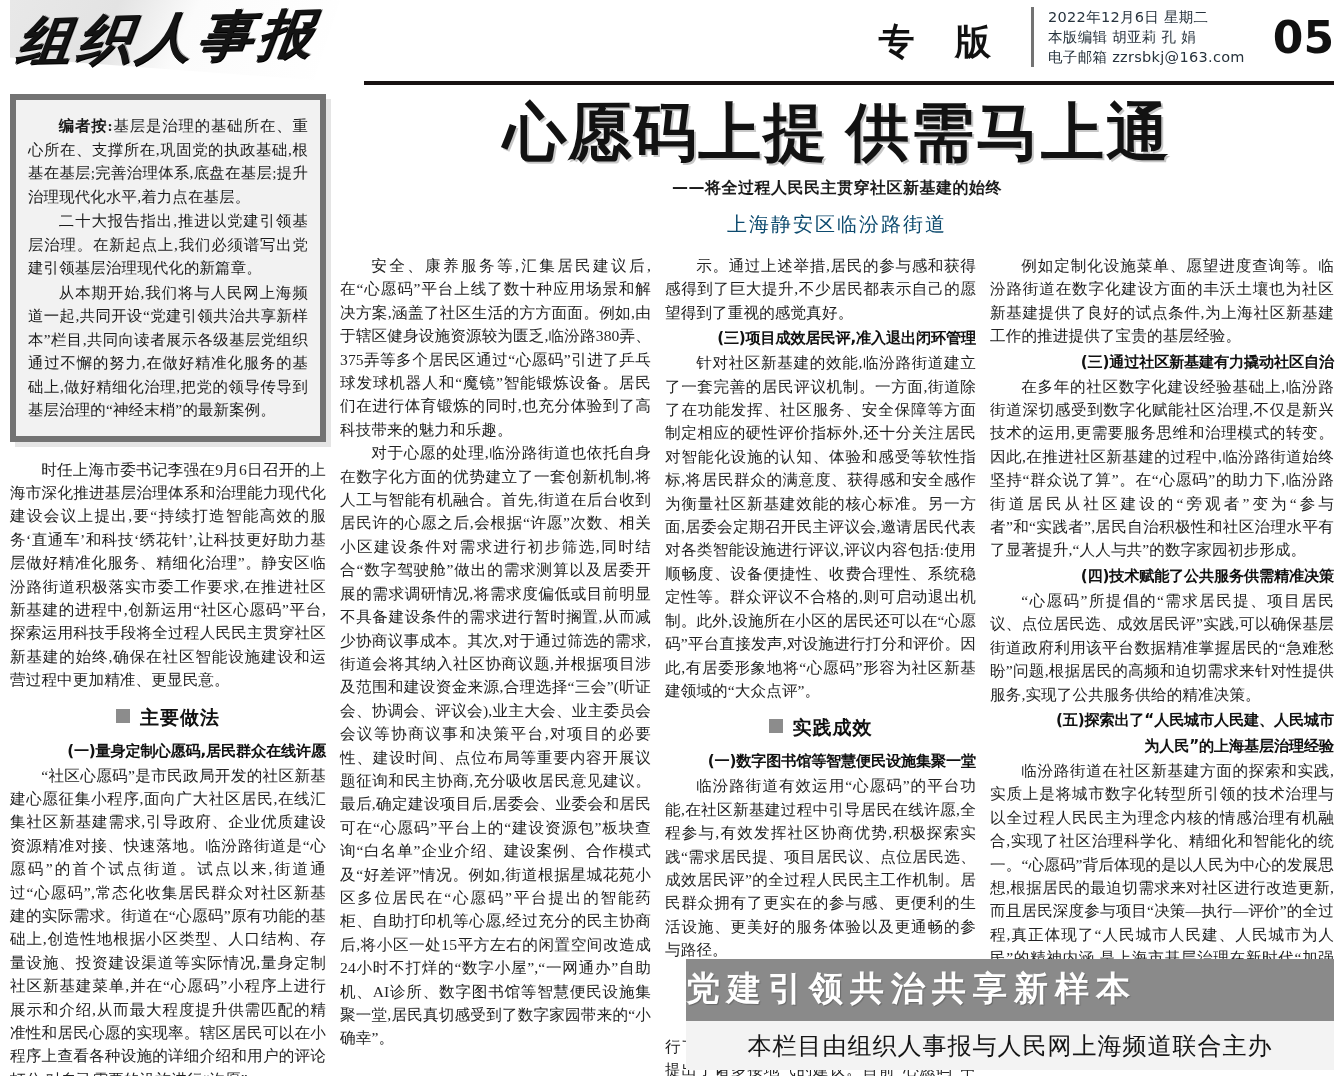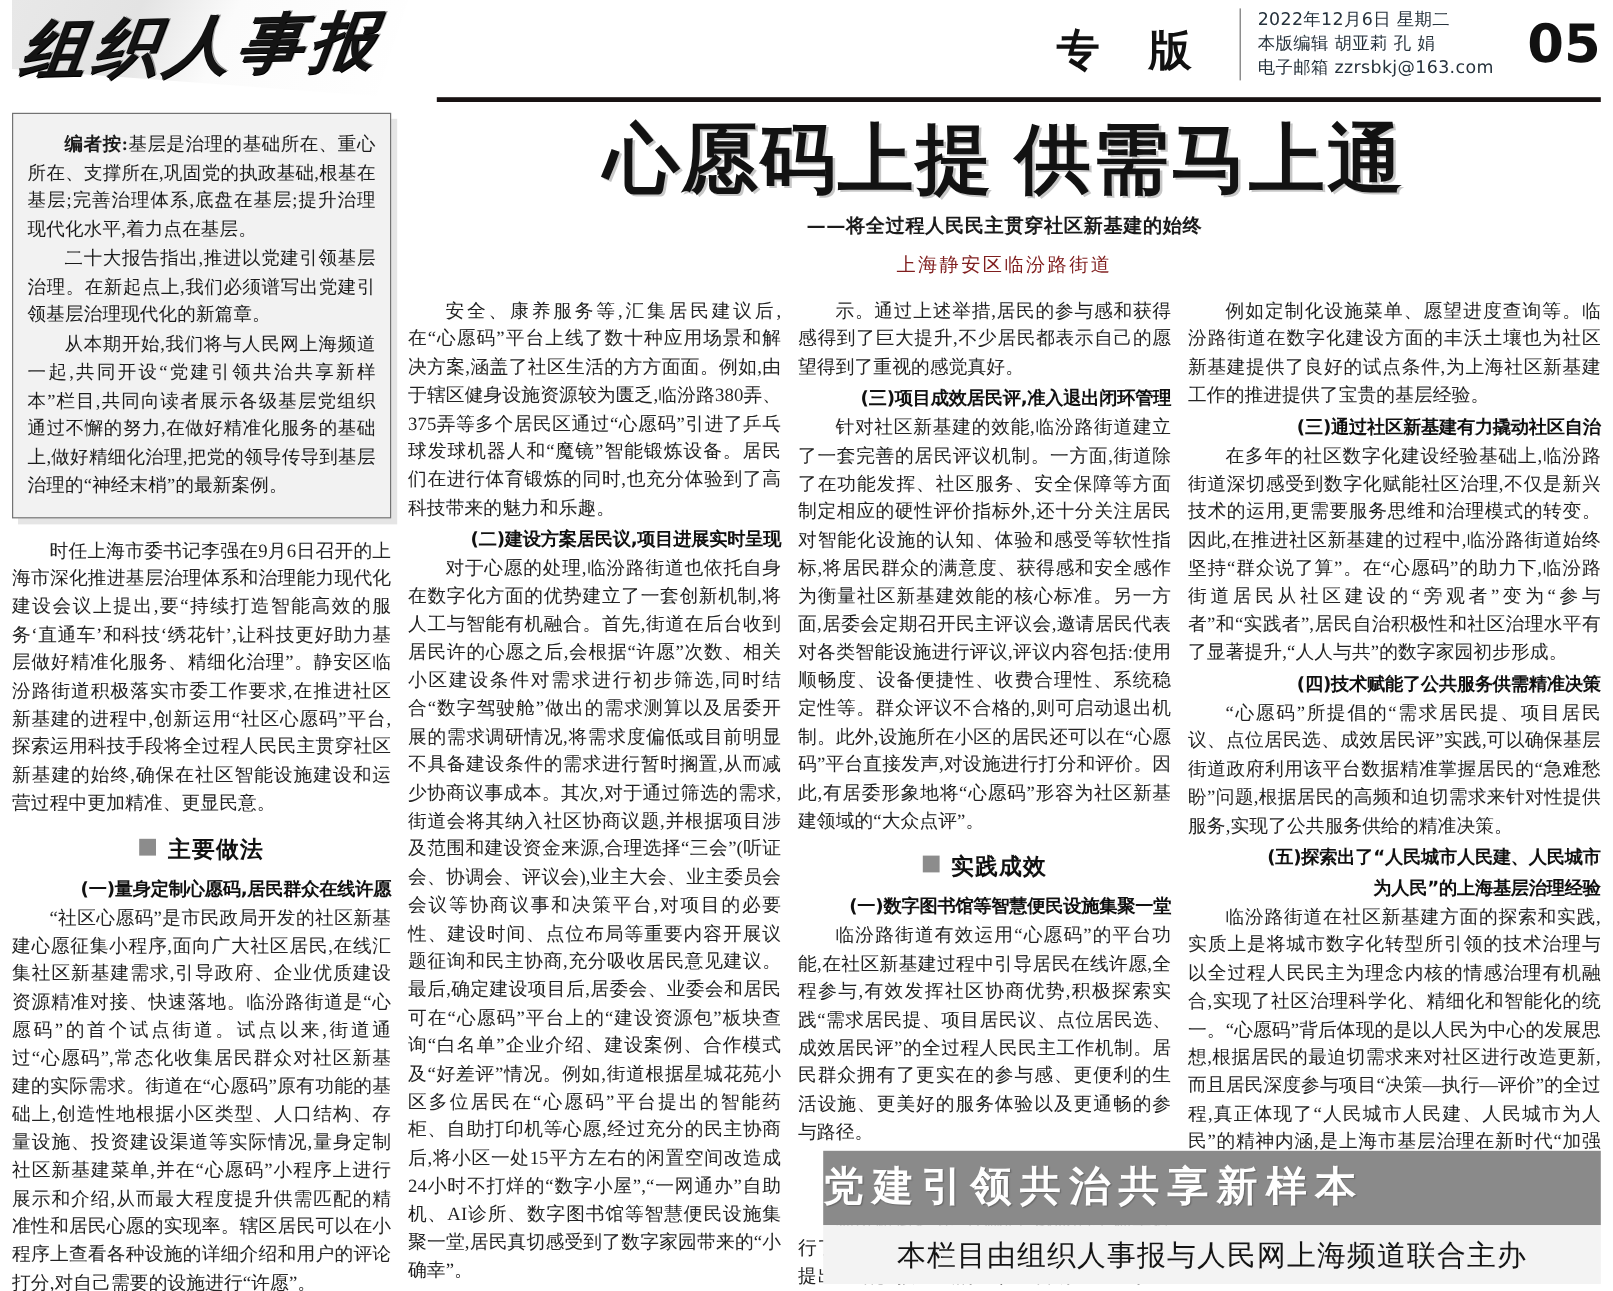--- a/index.html
+++ b/index.html
@@ -68,21 +68,21 @@
     font-family: "DejaVu Serif", "Liberation Serif", serif;
     font-size: 36px;
     font-weight: bold;
     letter-spacing: 14px;
     color: #111;
     margin-right: 26px;
     padding-top: 12px;
     white-space: nowrap;
   }
   .issue-meta {
-    border-left: 1px solid #737373;
+    border-left: 3px solid #737373;
     padding-left: 14px;
     font-family: "DejaVu Sans", "Liberation Sans", sans-serif;
     font-size: 14.5px;
     line-height: 20px;
     color: #26323c;
     white-space: nowrap;
   }
   .issue-meta div { letter-spacing: 0.3px; }
   .page-number {
     font-family: "DejaVu Sans", "Liberation Sans", sans-serif;
@@ -112,21 +112,21 @@
   .col {
     box-sizing: border-box;
   }
   .col-1 { width: 330px; padding-right: 14px; }
   .col-rest { width: 994px; }
 
   
   .editor-box {
     position: relative;
     background: #f2f2f2;
-    border: 1px solid #737373;
+    border: 6px solid #737373;
     box-shadow: 5px 5px 0 rgba(0,0,0,0.10);
     padding: 14px 12px 14px 12px;
     margin-bottom: 16px;
   }
   .editor-box p {
     margin: 0;
     text-indent: 2em;
     font-family: "Liberation Serif", "DejaVu Serif", serif;
     font-size: 15.4px;
     line-height: 23.5px;
@@ -197,22 +197,22 @@
   .subheadline {
     font-family: "DejaVu Serif", "Liberation Serif", serif;
     font-size: 16px;
     font-weight: bold;
     color: #1b1b1b;
     margin: 8px 0 0 0;
     letter-spacing: 0.5px;
   }
   .byline {
     font-family: "Liberation Serif", "DejaVu Serif", serif;
-    font-size: 16px;
-    color: #7f1d1d;
+    font-size: 20px;
+    color: #0c4a6e;
     margin: 12px 0 4px 0;
     letter-spacing: 2px;
   }
 
   
   .cols3 {
     display: flex;
     margin-top: 6px;
   }
   .c {
@@ -296,21 +296,20 @@
       <div class="headline-wrap">
         <h1 class="headline">心愿码上提 供需马上通</h1>
         <div class="subheadline">——将全过程人民民主贯穿社区新基建的始终</div>
         <div class="byline">上海静安区临汾路街道</div>
       </div>
 
       <div class="cols3">
 
         <div class="c">
           <p class="body-text">安全、康养服务等,汇集居民建议后,在“心愿码”平台上线了数十种应用场景和解决方案,涵盖了社区生活的方方面面。例如,由于辖区健身设施资源较为匮乏,临汾路380弄、375弄等多个居民区通过“心愿码”引进了乒乓球发球机器人和“魔镜”智能锻炼设备。居民们在进行体育锻炼的同时,也充分体验到了高科技带来的魅力和乐趣。</p>
-          <div class="sub-head">(二)建设方案居民议,项目进展实时呈现</div>
           <p class="body-text">对于心愿的处理,临汾路街道也依托自身在数字化方面的优势建立了一套创新机制,将人工与智能有机融合。首先,街道在后台收到居民许的心愿之后,会根据“许愿”次数、相关小区建设条件对需求进行初步筛选,同时结合“数字驾驶舱”做出的需求测算以及居委开展的需求调研情况,将需求度偏低或目前明显不具备建设条件的需求进行暂时搁置,从而减少协商议事成本。其次,对于通过筛选的需求,街道会将其纳入社区协商议题,并根据项目涉及范围和建设资金来源,合理选择“三会”(听证会、协调会、评议会),业主大会、业主委员会会议等协商议事和决策平台,对项目的必要性、建设时间、点位布局等重要内容开展议题征询和民主协商,充分吸收居民意见建议。最后,确定建设项目后,居委会、业委会和居民可在“心愿码”平台上的“建设资源包”板块查询“白名单”企业介绍、建设案例、合作模式及“好差评”情况。例如,街道根据星城花苑小区多位居民在“心愿码”平台提出的智能药柜、自助打印机等心愿,经过充分的民主协商后,将小区一处15平方左右的闲置空间改造成24小时不打烊的“数字小屋”,“一网通办”自助机、AI诊所、数字图书馆等智慧便民设施集聚一堂,居民真切感受到了数字家园带来的“小确幸”。</p>
 
         </div>
 
         <div class="c">
           <p class="body-text">示。通过上述举措,居民的参与感和获得感得到了巨大提升,不少居民都表示自己的愿望得到了重视的感觉真好。</p>
           <div class="sub-head">(三)项目成效居民评,准入退出闭环管理</div>
           <p class="body-text">针对社区新基建的效能,临汾路街道建立了一套完善的居民评议机制。一方面,街道除了在功能发挥、社区服务、安全保障等方面制定相应的硬性评价指标外,还十分关注居民对智能化设施的认知、体验和感受等软性指标,将居民群众的满意度、获得感和安全感作为衡量社区新基建效能的核心标准。另一方面,居委会定期召开民主评议会,邀请居民代表对各类智能设施进行评议,评议内容包括:使用顺畅度、设备便捷性、收费合理性、系统稳定性等。群众评议不合格的,则可启动退出机制。此外,设施所在小区的居民还可以在“心愿码”平台直接发声,对设施进行打分和评价。因此,有居委形象地将“心愿码”形容为社区新基建领域的“大众点评”。</p>
 
           <div class="section-head"><span class="sq"></span><span>实践成效</span></div>

